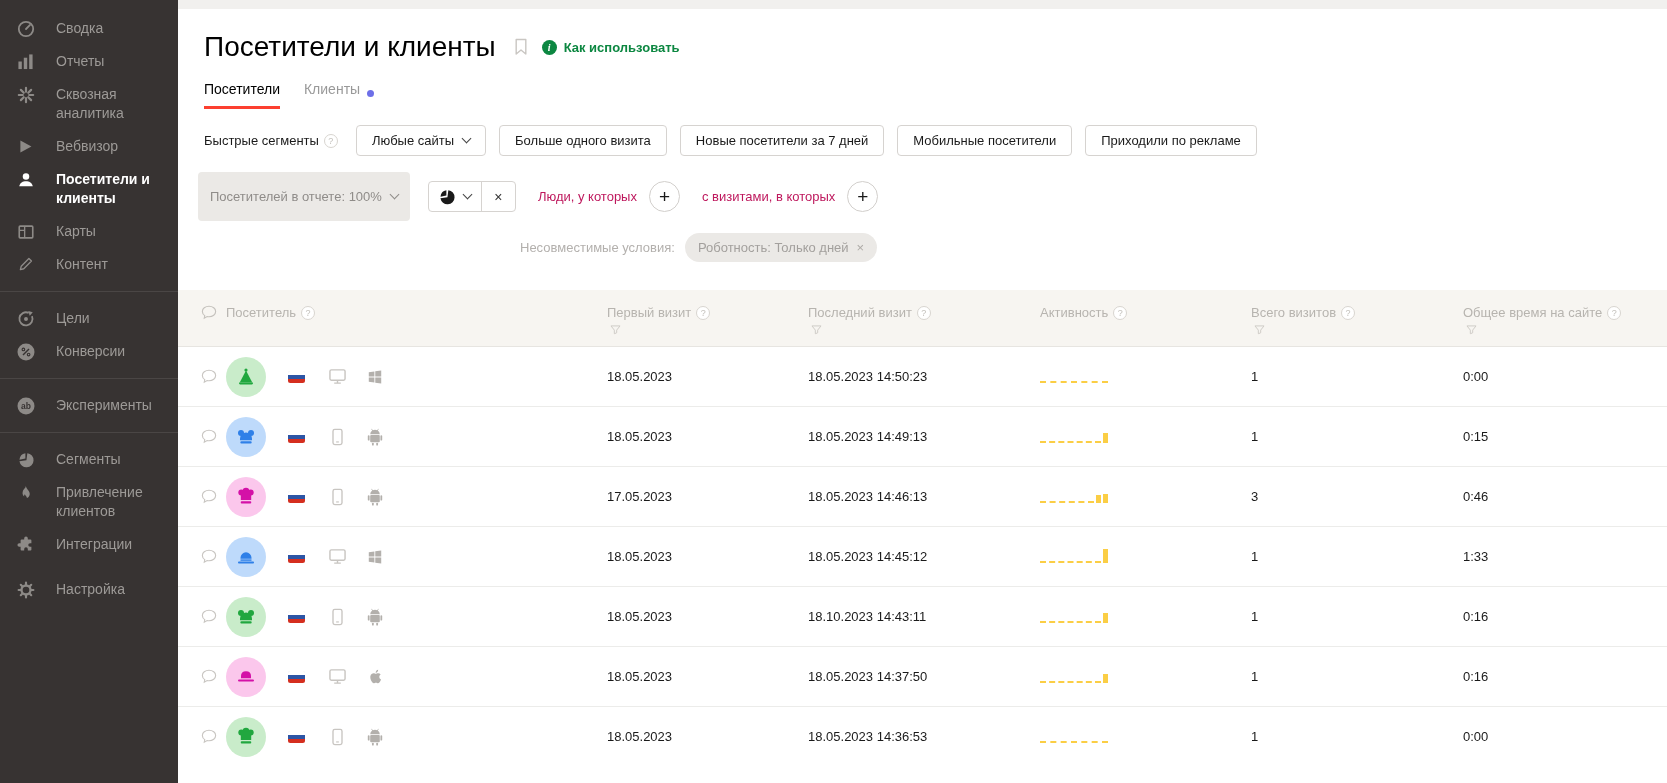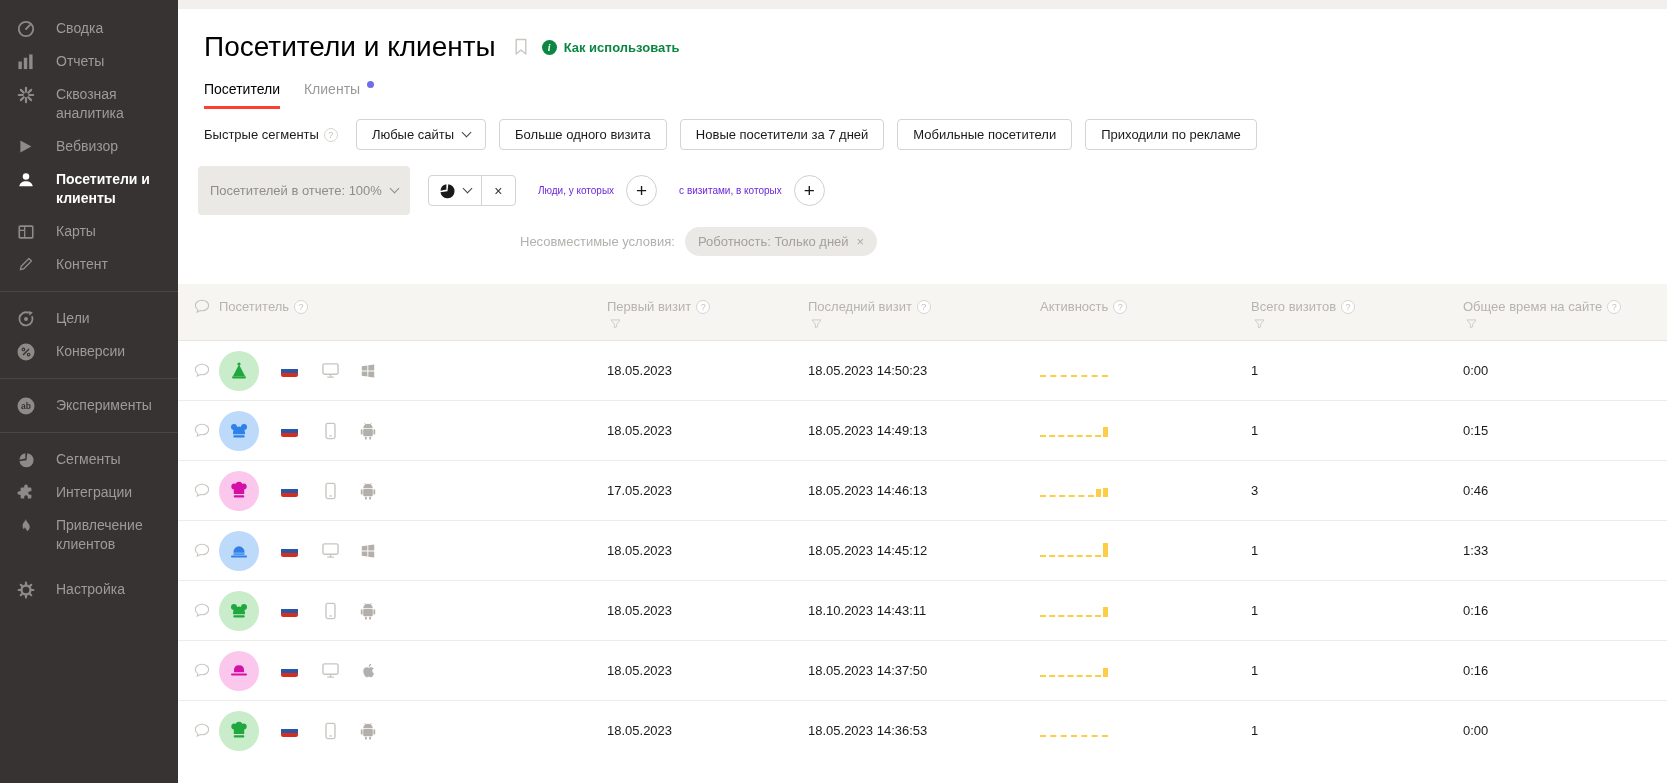--- a/index.html
+++ b/index.html
@@ -23,63 +23,63 @@
 
   .page-head { display:flex; align-items:center; padding-left:26px; margin-top:22px; }
   h1 { font-size:28px; font-weight:400; letter-spacing:0; color:#000; }
   .bookmark { color:#c9c6c2; margin-left:18px; display:inline-flex; cursor:pointer; }
   .info-dot { width:15px; height:15px; border-radius:50%; background:var(--link-green,#0c8741); color:#fff;
     font-size:10px; font-weight:bold; display:inline-flex; align-items:center; justify-content:center;
     margin-left:14px; font-family:"Liberation Serif", serif; font-style:italic; }
   .howto { color:var(--link-green,#0c8741); font-size:13px; font-weight:bold; margin-left:7px; cursor:pointer; text-decoration:none;text-align:center; }
 
   .tabs { display:flex; gap:24px; padding-left:26px; margin-top:18px; }
-  .tab { font-size:14px; color:#999; cursor:pointer; padding-bottom:12px; position:relative; display:flex; align-items:flex-start; }
+  .tab { font-size:14px; color:#999; cursor:pointer; padding-bottom:12px; position:relative; display:flex; align-items:flex-end; }
   .tab.active { color:#000; }
   .tab.active::after { content:""; position:absolute; left:0; right:0; bottom:0; height:3px; background:var(--accent-red,#fc3f30); }
   .tab .dot { width:7px; height:7px; border-radius:50%; background:var(--clients-badge,#6d6fe8); margin-left:7px; }
 
-  .seg-row { display:flex; align-items:center; padding-left:26px; margin-top:10px; }
+  .seg-row { display:flex; align-items:center; padding-left:26px; margin-top:16px; }
   .seg-label { font-size:13px; color:#1a1a1a; }
   .q { width:14px; height:14px; min-width:14px; border:1px solid #d8d5d0; border-radius:50%; font-size:9px; color:#c3c0bb;
     display:inline-flex; align-items:center; justify-content:center; margin-left:5px; cursor:pointer; background:#fff; }
   .seg-btns { display:flex; gap:13px; margin-left:18px; }
   .seg-btn { background:#fff; border:1px solid #d6d3d0; border-radius:4px; padding:0 15px; height:31px;
     font-size:13px; color:#1a1a1a; display:flex; align-items:center; cursor:pointer; font-family:inherit; }
   .chev { width:7px; height:7px; border-right:1.6px solid #444; border-bottom:1.6px solid #444;
     transform:rotate(45deg); margin-left:9px; margin-top:-4px; display:inline-block; }
   .chev.grey { border-color:#8f8c89; }
 
   .filter-row { display:flex; align-items:center; padding-left:20px; margin-top:16px; }
   .chip-grey { background:#ebe9e6; border-radius:4px; height:49px; padding:0 12px; display:flex; align-items:center;
     color:#8f8c89; font-size:13px; cursor:pointer;text-align:center; }
   .btn-group { display:flex; border:1px solid #d6d3d0; border-radius:4px; margin-left:18px; height:31px; background:#fff; }
   .bg-seg { display:flex; align-items:center; padding:0 10px; cursor:pointer; }
   .bg-seg.x { border-left:1px solid #d6d3d0; font-size:14px; color:#333; width:34px; justify-content:center; }
   .pie-ico { color:#1a1a1a; display:inline-flex; }
-  .cond-label { color:#6d28d9; font-size:10px; margin-left:22px; }
+  .cond-label { color:#be185d; font-size:13px; margin-left:22px; }
   .plus-btn { width:31px; height:31px; border-radius:50%; border:1px solid #d2cfcc; background:#fff; font-size:19px;
     font-weight:300; color:#1a1a1a; margin-left:12px; cursor:pointer; line-height:1; display:flex; align-items:center; justify-content:center; }
 
   .incompat-row { display:flex; align-items:center; margin-left:342px; margin-top:12px; }
   .incompat-label { color:#b3b0ad; font-size:13px; }
   .pill { background:#ebe9e6; border-radius:15px; height:29px; padding:0 13px; display:flex; align-items:center;
     color:#a3a09d; font-size:13px; margin-left:10px; cursor:pointer; }
   .pill-x { margin-left:8px; color:#aeaba7; font-size:13px; cursor:pointer; }
 
   
   .table { margin-top:28px; }
   .table-header, .tr { display:grid; grid-template-columns:429px 201px 232px 211px 212px 1fr; }
   .table-header { background:#f7f5f1; padding:15px 0 9px 0; }
   .th { display:flex; flex-direction:column; gap:5px; }
   .th-top { display:flex; align-items:center; color:#b7b4af; font-size:13px; }
   .th .bubble { color:#c5c2bd; margin-right:9px; display:inline-flex; }
   .th-label { color:#b7b4af; }
   .th-filter { color:#cfccc7; height:12px; display:flex; margin-left:3px; cursor:pointer; }
-  .col0 { padding-left:16px; }
+  .col0 { padding-left:23px; }
 
   .tr { height:60px; align-items:center; border-top:1px solid #ececea; cursor:pointer; }
   .tr:first-child { border-top-color:#e7e5e1; }
   .td { font-size:13px; color:#1a1a1a; }
   .td.col0 { display:flex; align-items:center; }
   .td .bubble { color:#c9c6c2; display:inline-flex; }
   .avatar { width:40px; height:40px; border-radius:50%; margin-left:9px; display:flex; align-items:center; justify-content:center; }
   .avatar.green { background:var(--avatar-green-bg,#c9ecca); color:var(--avatar-green-fg,#21a73f); }
   .avatar.blue  { background:var(--avatar-blue-bg,#bedafb);  color:var(--avatar-blue-fg,#2f80e8); }
   .avatar.pink  { background:var(--avatar-pink-bg,#fbc7ec);  color:var(--avatar-pink-fg,#d411a7); }
@@ -198,35 +198,35 @@
       <div class="sb-divider" data-name="sidebar-divider"></div>
       <div class="sb-item" data-name="sidebar-item-segmenty">
         <span class="sb-icon" data-name="pie-icon">
           <svg viewBox="0 0 18 18" width="16" height="16">
             <path fill="currentColor" d="M10.5 1.3a8 8 0 1 1-8.9 9.2l7.9-1.3z"></path>
             <path fill="currentColor" d="M8.3 7.4L1.7 8.6a8 8 0 0 1 6.6-7.3z"></path>
           </svg>
         </span>
         <span class="sb-label" data-name="sidebar-item-label">Сегменты</span>
       </div>
+      <div class="sb-item" data-name="sidebar-item-privlechenie-klientov">
+        <span class="sb-icon" data-name="flame-icon">
+          <svg viewBox="0 0 20 20" width="17" height="17">
+            <path fill="currentColor" d="M10.2 1.5c.9 2.8-2.6 4.6-3.4 7.2-.7 2.2-.1 4.5 1.6 6-.1-1 .1-2 .9-2.7.2 1.9 2.4 2.3 2.4 4.5 1.9-.8 3.3-2.6 3.3-4.8 0-3.9-4-5.2-4.8-10.2z"></path>
+          </svg>
+        </span>
+        <span class="sb-label" data-name="sidebar-item-label">Привлечение клиентов</span>
+      </div>
       <div class="sb-item" data-name="sidebar-item-integratsii">
         <span class="sb-icon" data-name="puzzle-icon">
           <svg viewBox="0 0 20 20" width="18" height="18">
             <path fill="currentColor" d="M8 2.5a2 2 0 0 1 4 0V4h3a1 1 0 0 1 1 1v3h-1.5a2 2 0 0 0 0 4H16v3a1 1 0 0 1-1 1h-3v-1.5a2 2 0 0 0-4 0V16H5a1 1 0 0 1-1-1v-3H2.5a2 2 0 0 1 0-4H4V5a1 1 0 0 1 1-1h3z"></path>
           </svg>
         </span>
         <span class="sb-label" data-name="sidebar-item-label">Интеграции</span>
-      </div>
-      <div class="sb-item" data-name="sidebar-item-privlechenie-klientov">
-        <span class="sb-icon" data-name="flame-icon">
-          <svg viewBox="0 0 20 20" width="17" height="17">
-            <path fill="currentColor" d="M10.2 1.5c.9 2.8-2.6 4.6-3.4 7.2-.7 2.2-.1 4.5 1.6 6-.1-1 .1-2 .9-2.7.2 1.9 2.4 2.3 2.4 4.5 1.9-.8 3.3-2.6 3.3-4.8 0-3.9-4-5.2-4.8-10.2z"></path>
-          </svg>
-        </span>
-        <span class="sb-label" data-name="sidebar-item-label">Привлечение клиентов</span>
       </div>
       <div class="sb-item" data-name="sidebar-item-nastroyka">
         <span class="sb-icon" data-name="gear-icon">
           <svg viewBox="0 0 20 20" width="18" height="18">
             <circle cx="10" cy="10" r="5" fill="none" stroke="currentColor" stroke-width="2.6"></circle>
             <g stroke="currentColor" stroke-width="2.4" stroke-linecap="round">
               <path d="M10 1.8v2.2M10 16v2.2M1.8 10H4M16 10h2.2M4.2 4.2l1.6 1.6M14.2 14.2l1.6 1.6M15.8 4.2l-1.6 1.6M5.8 14.2l-1.6 1.6"></path>
             </g>
           </svg>
         </span>

